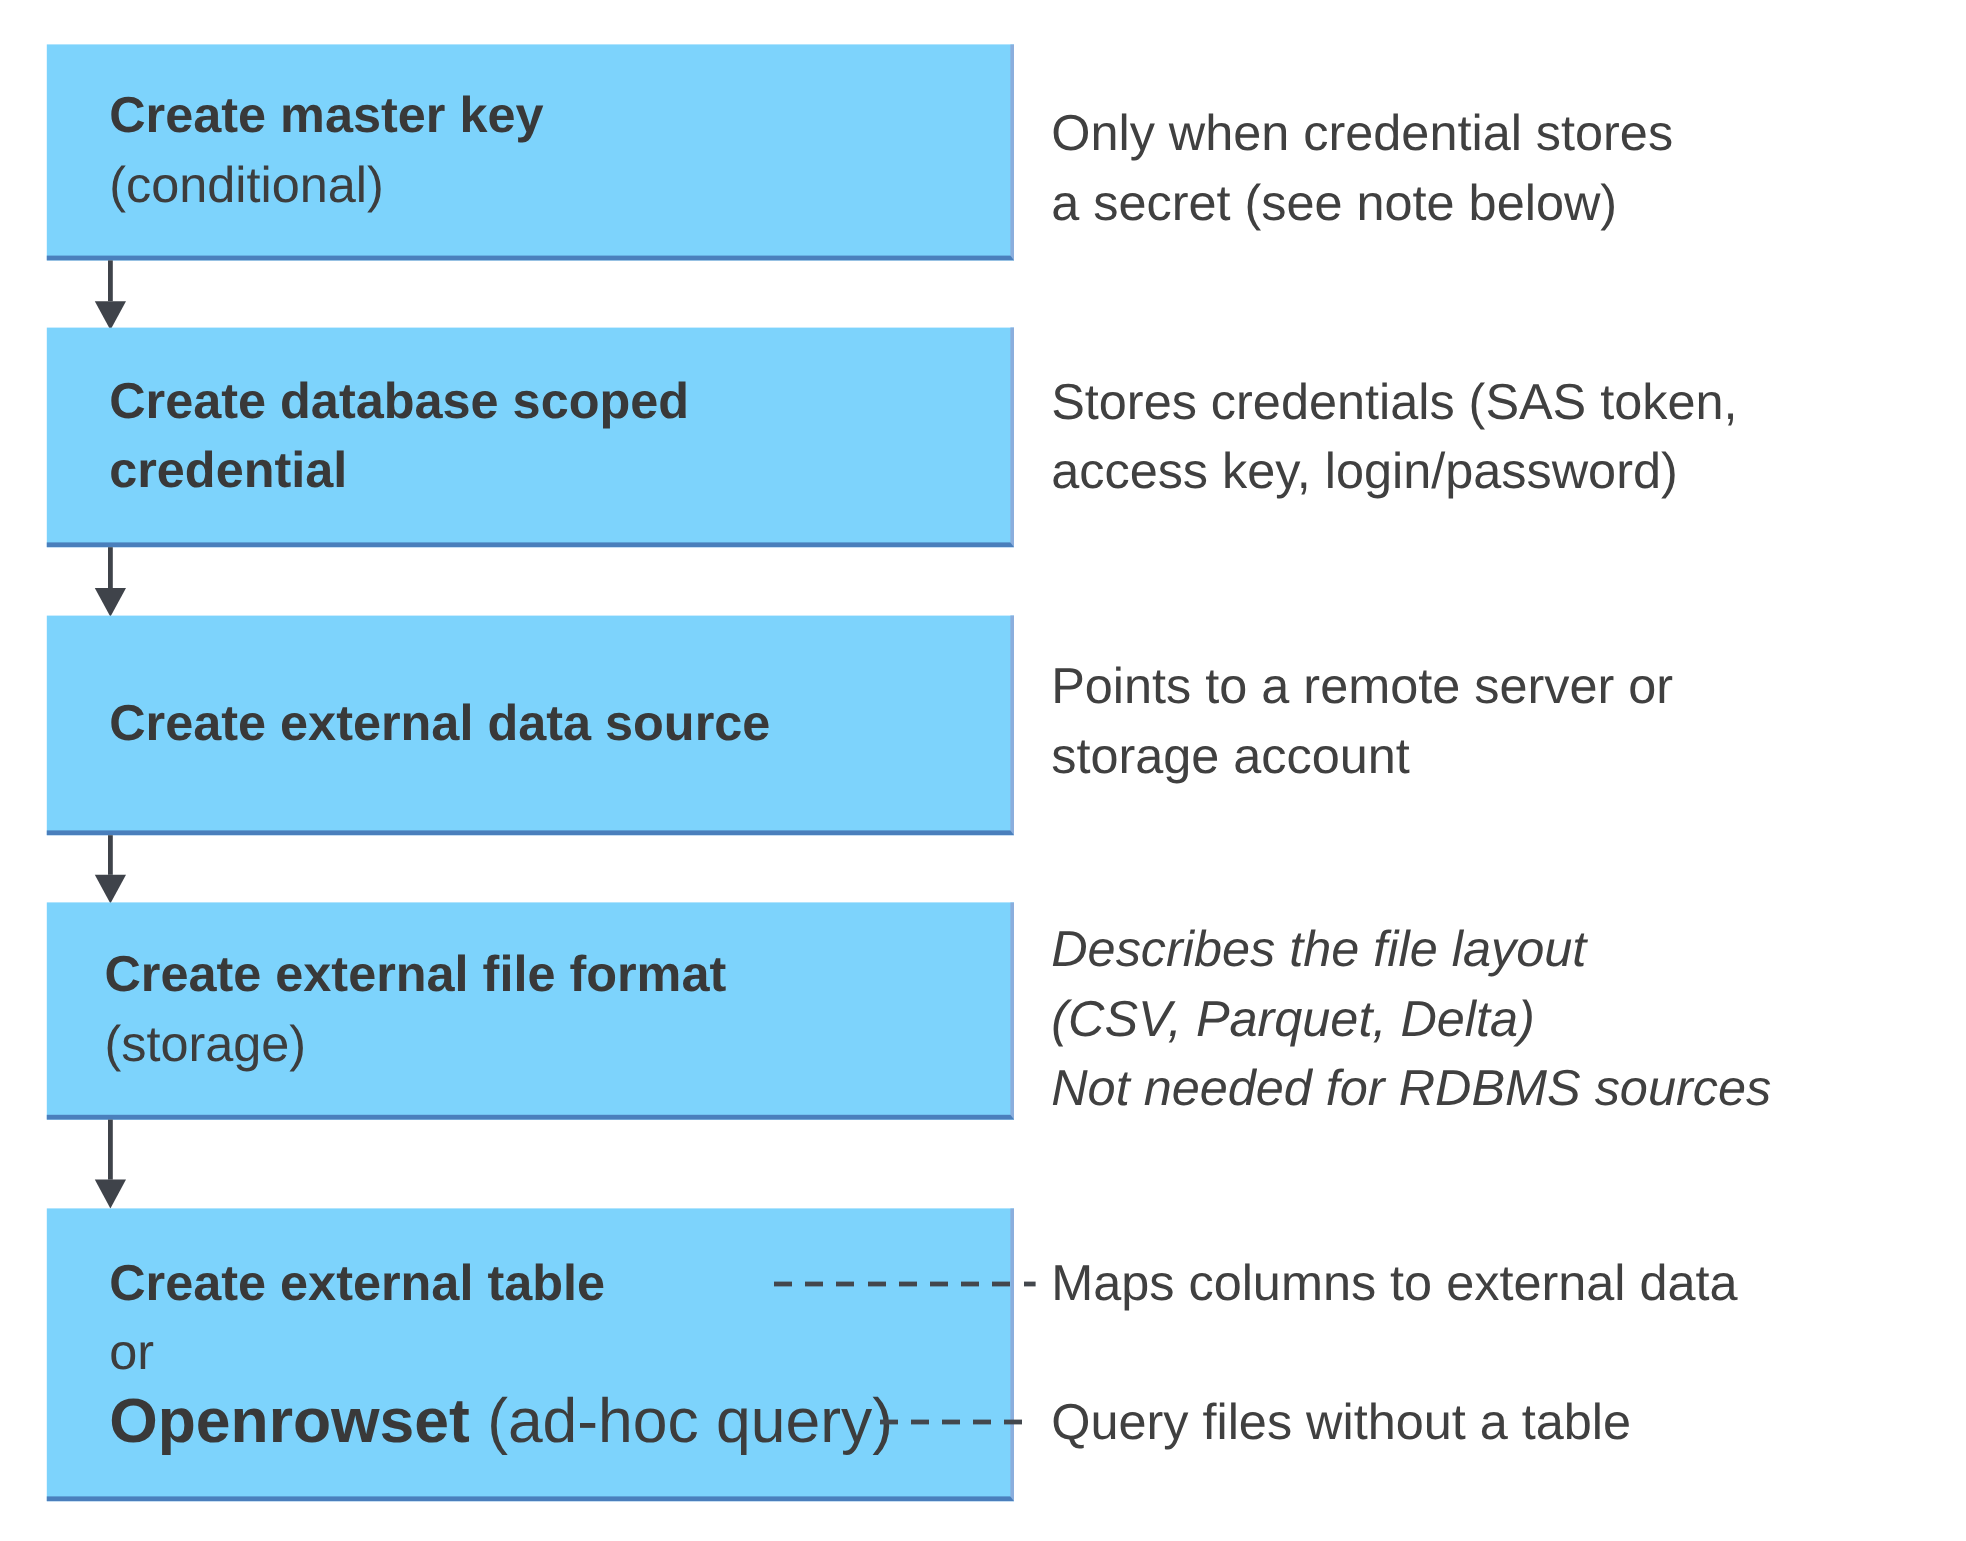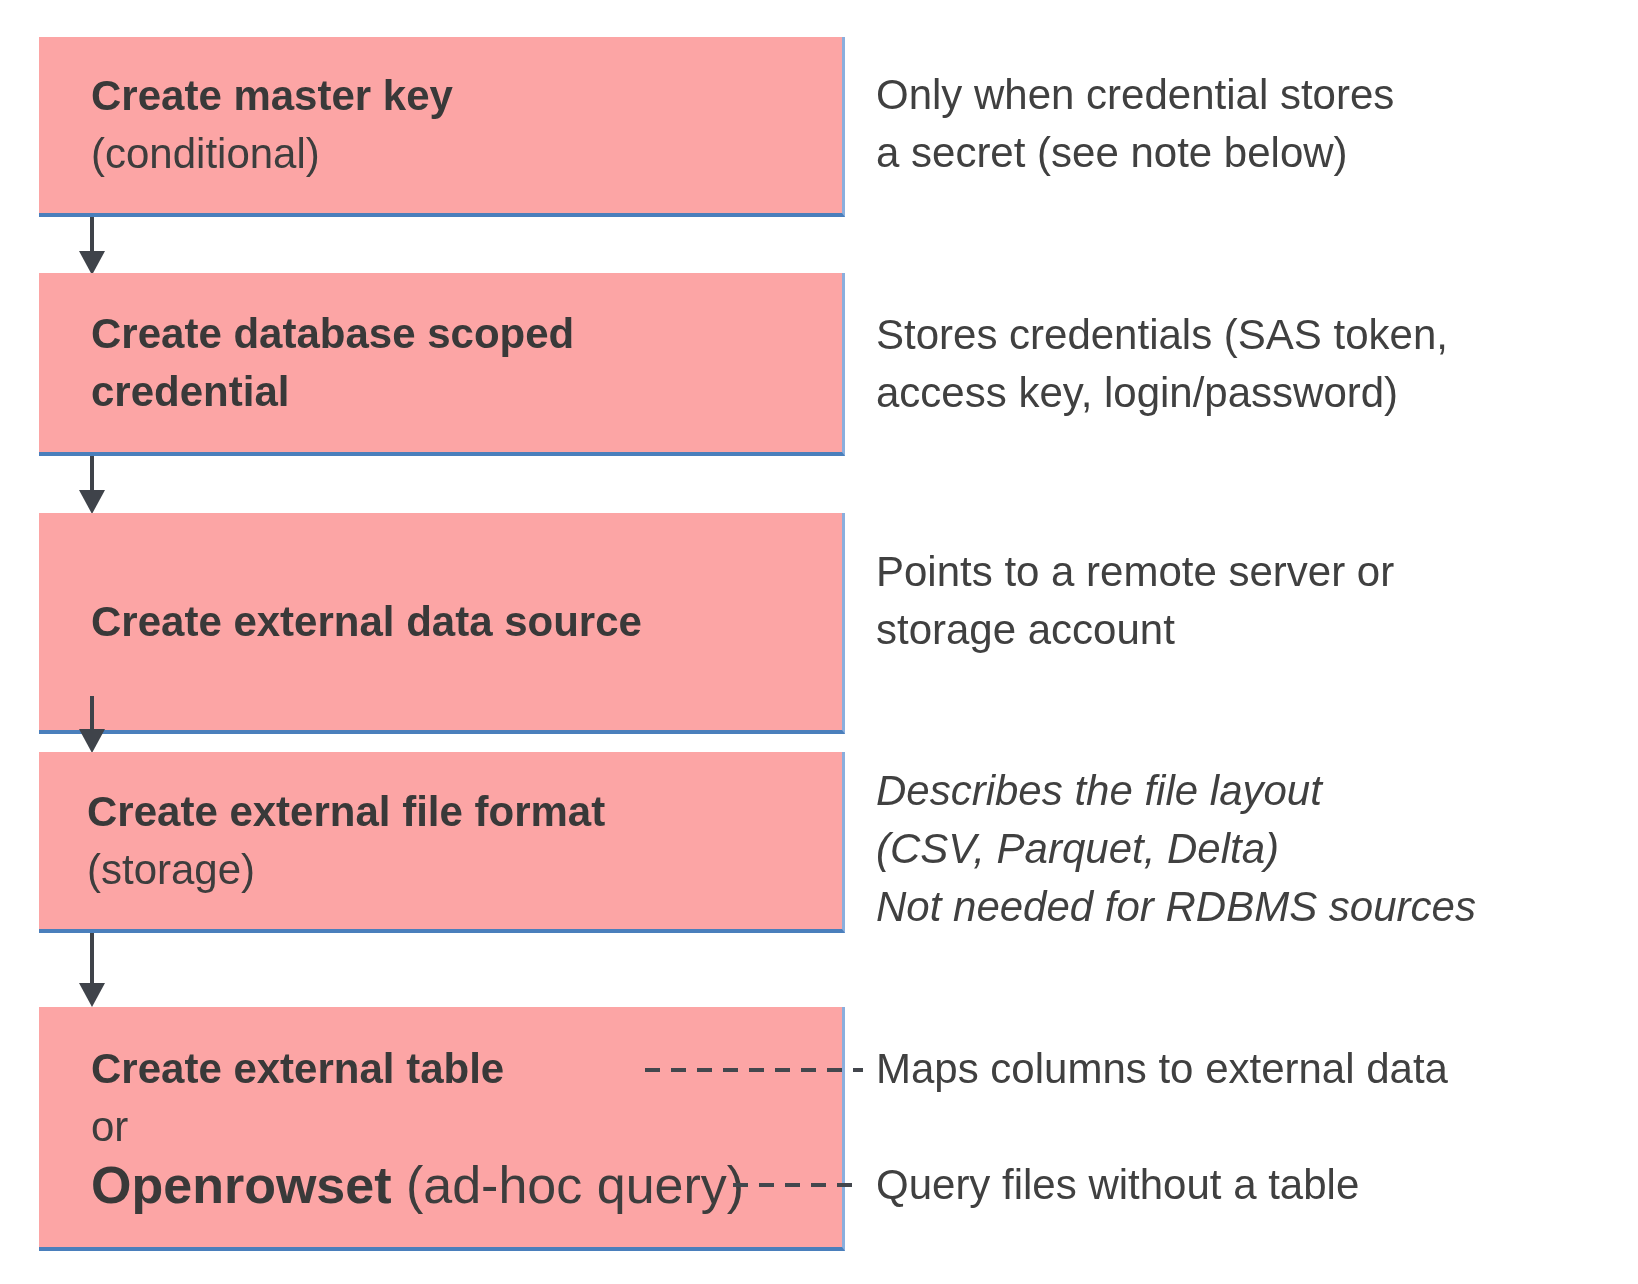--- a/index.html
+++ b/index.html
@@ -11,31 +11,31 @@
     font-family:"Liberation Sans", sans-serif;
     color:#404040;
     overflow:hidden;
   }
   
   .box{
     position:absolute;
     left:39px;
     width:806px;
     box-sizing:border-box;
-    background:#fca5a5;
+    background:#7dd3fc;
     border-right:3px solid #8aaedd;
     border-bottom:4px solid #4a7fbc;
     display:flex;
     flex-direction:column;
     justify-content:center;
     padding-left:52px;
   }
   .box1{top:37px;height:180px;}
   .box2{top:273px;height:183px;}
-  .box3{top:513px;height:221px;}
+  .box3{top:513px;height:183px;}
   .box4{top:752px;height:181px;padding-left:48px;}
   .box5{top:1007px;height:244px;}
   .box-title{
     font-size:42px;
     line-height:58px;
     font-weight:700;
     color:#393939;
     white-space:pre-line;
   }
   .box-sub{
@@ -56,21 +56,21 @@
   .desc{
     position:absolute;
     left:876px;
     transform:translateY(-50%);
     font-size:42px;
     line-height:58px;
     font-weight:400;
     color:#404040;
     white-space:pre-line;
   }
-  .desc1{top:124px;}
+  .desc1{top:140px;}
   .desc2{top:364px;}
   .desc3{top:601px;}
   .desc4{top:849px;font-style:italic;}
   .desc5a{top:1069px;}
   .desc5b{top:1185px;}
   
   .arrow{
     position:absolute;
     width:4px;
     background:#3f434a;

